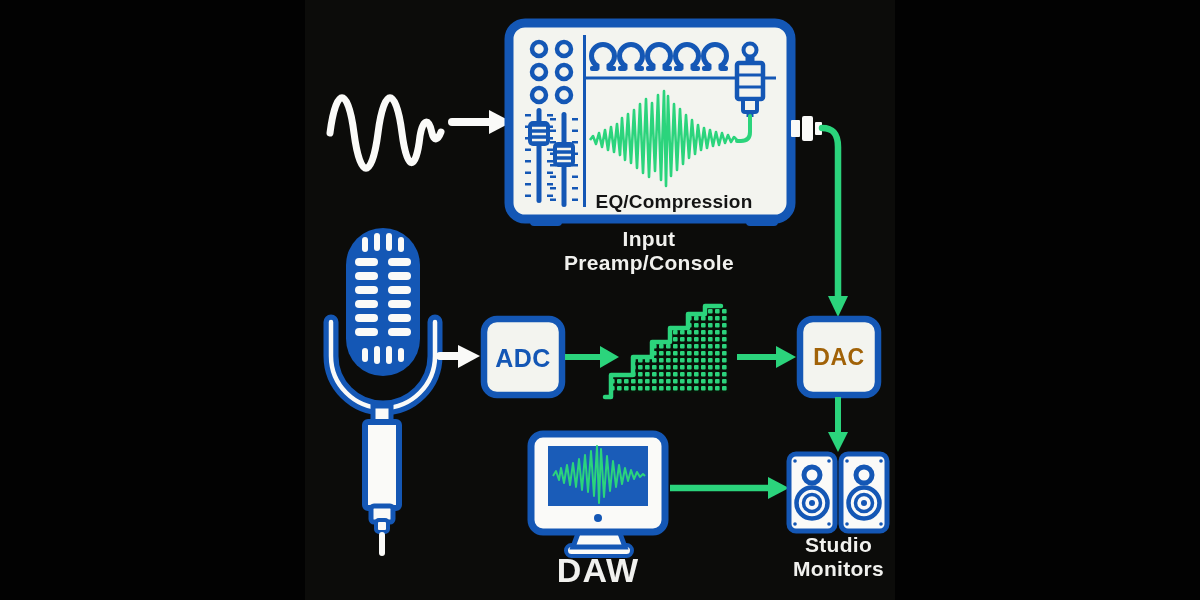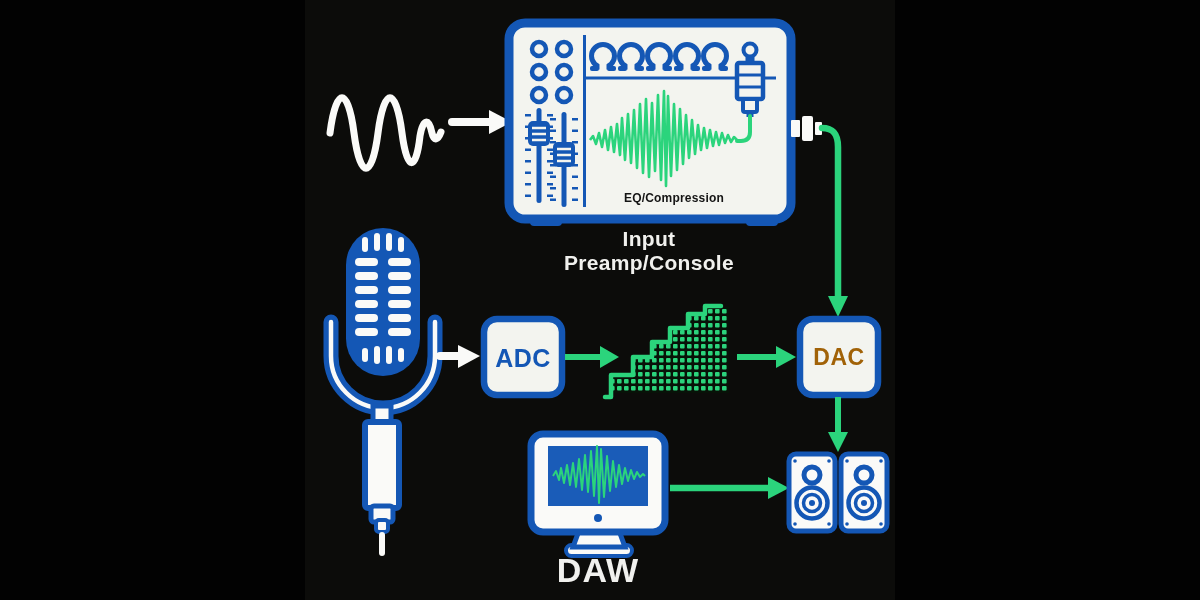--- a/index.html
+++ b/index.html
@@ -4,21 +4,21 @@
 <style>
   html,body{margin:0;padding:0;background:#020202;}
   .stage{position:relative;width:1200px;height:600px;background:#020202;overflow:hidden;
          font-family:"Liberation Sans",sans-serif;}
   .panel{position:absolute;left:305px;top:0;width:590px;height:600px;background:#0c0c0a;}
   svg.art{position:absolute;left:0;top:0;display:block;}
   .lbl{position:absolute;color:#f1f1ee;font-weight:bold;text-align:center;
        font-family:"Liberation Sans",sans-serif;letter-spacing:.3px;}
   .lbl .ln{display:block;}
   .preamp-lbl{left:549px;top:227px;width:200px;font-size:21px;line-height:24px;}
-  .eq-lbl{left:586px;top:191px;width:176px;font-size:12px;color:#141414;letter-spacing:.2px;}
+  .eq-lbl{left:586px;top:191px;width:176px;font-size:19px;color:#141414;letter-spacing:.2px;}
   .adc-lbl{left:484px;top:344px;width:78px;font-size:25px;color:#1457b5;letter-spacing:.5px;}
   .dac-lbl{left:800px;top:344px;width:78px;font-size:23px;color:#a16207;letter-spacing:.5px;}
   .daw-lbl{left:538px;top:551px;width:120px;font-size:34px;letter-spacing:1px;}
   .mon-lbl{left:768px;top:533px;width:141px;font-size:21px;line-height:24px;}
 </style>
 </head>
 <body>
 
 <div class="stage">
   <div class="panel"></div>
@@ -241,13 +241,17 @@
   </svg>
 
   <div class="lbl eq-lbl">EQ/Compression</div>
   <div class="lbl preamp-lbl">
     <span class="ln">Input</span>
     <span class="ln">Preamp/Console</span>
   </div>
   <div class="lbl adc-lbl">ADC</div>
   <div class="lbl dac-lbl">DAC</div>
   <div class="lbl daw-lbl">DAW</div>
+  <div class="lbl mon-lbl">
+    <span class="ln">Studio</span>
+    <span class="ln">Monitors</span>
+  </div>
 </div>
 
 </body></html>

